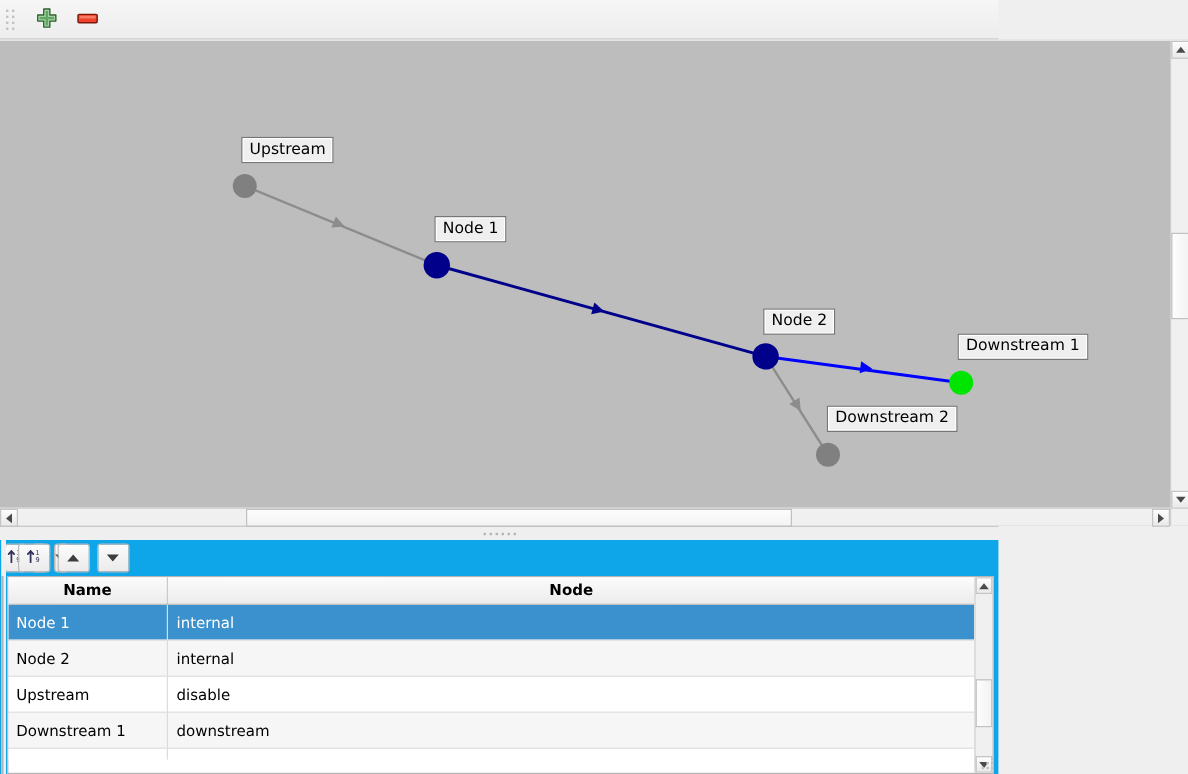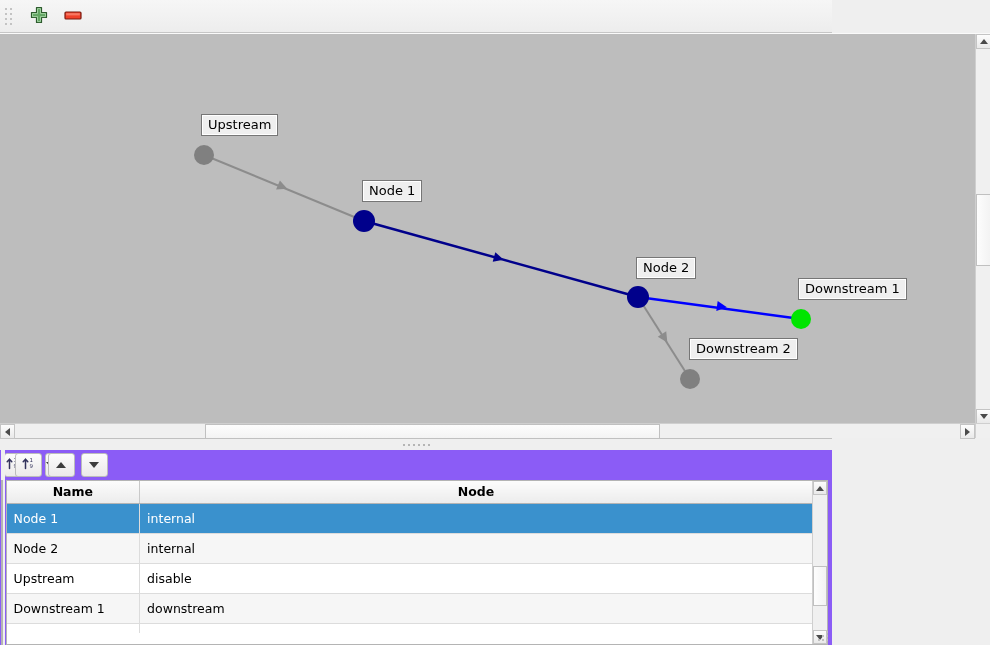--- a/index.html
+++ b/index.html
@@ -142,21 +142,21 @@
     display: grid;
     grid-template-columns: repeat(6, 2px);
     gap: 3px;
   }
   .split-dots i { width: 2px; height: 2px; background: #b5b5b5; display: block; }
 
   
   .bottom {
     flex: 1 1 auto;
     display: flex;
-    background: #8b5cf6;
+    background: #0ea5e9;
     min-height: 0;
   }
   .pane {
     display: flex;
     flex-direction: column;
     min-width: 0;
     box-sizing: border-box;
   }
   .pane-left  { width: 710px; }
   .pane-divider {

